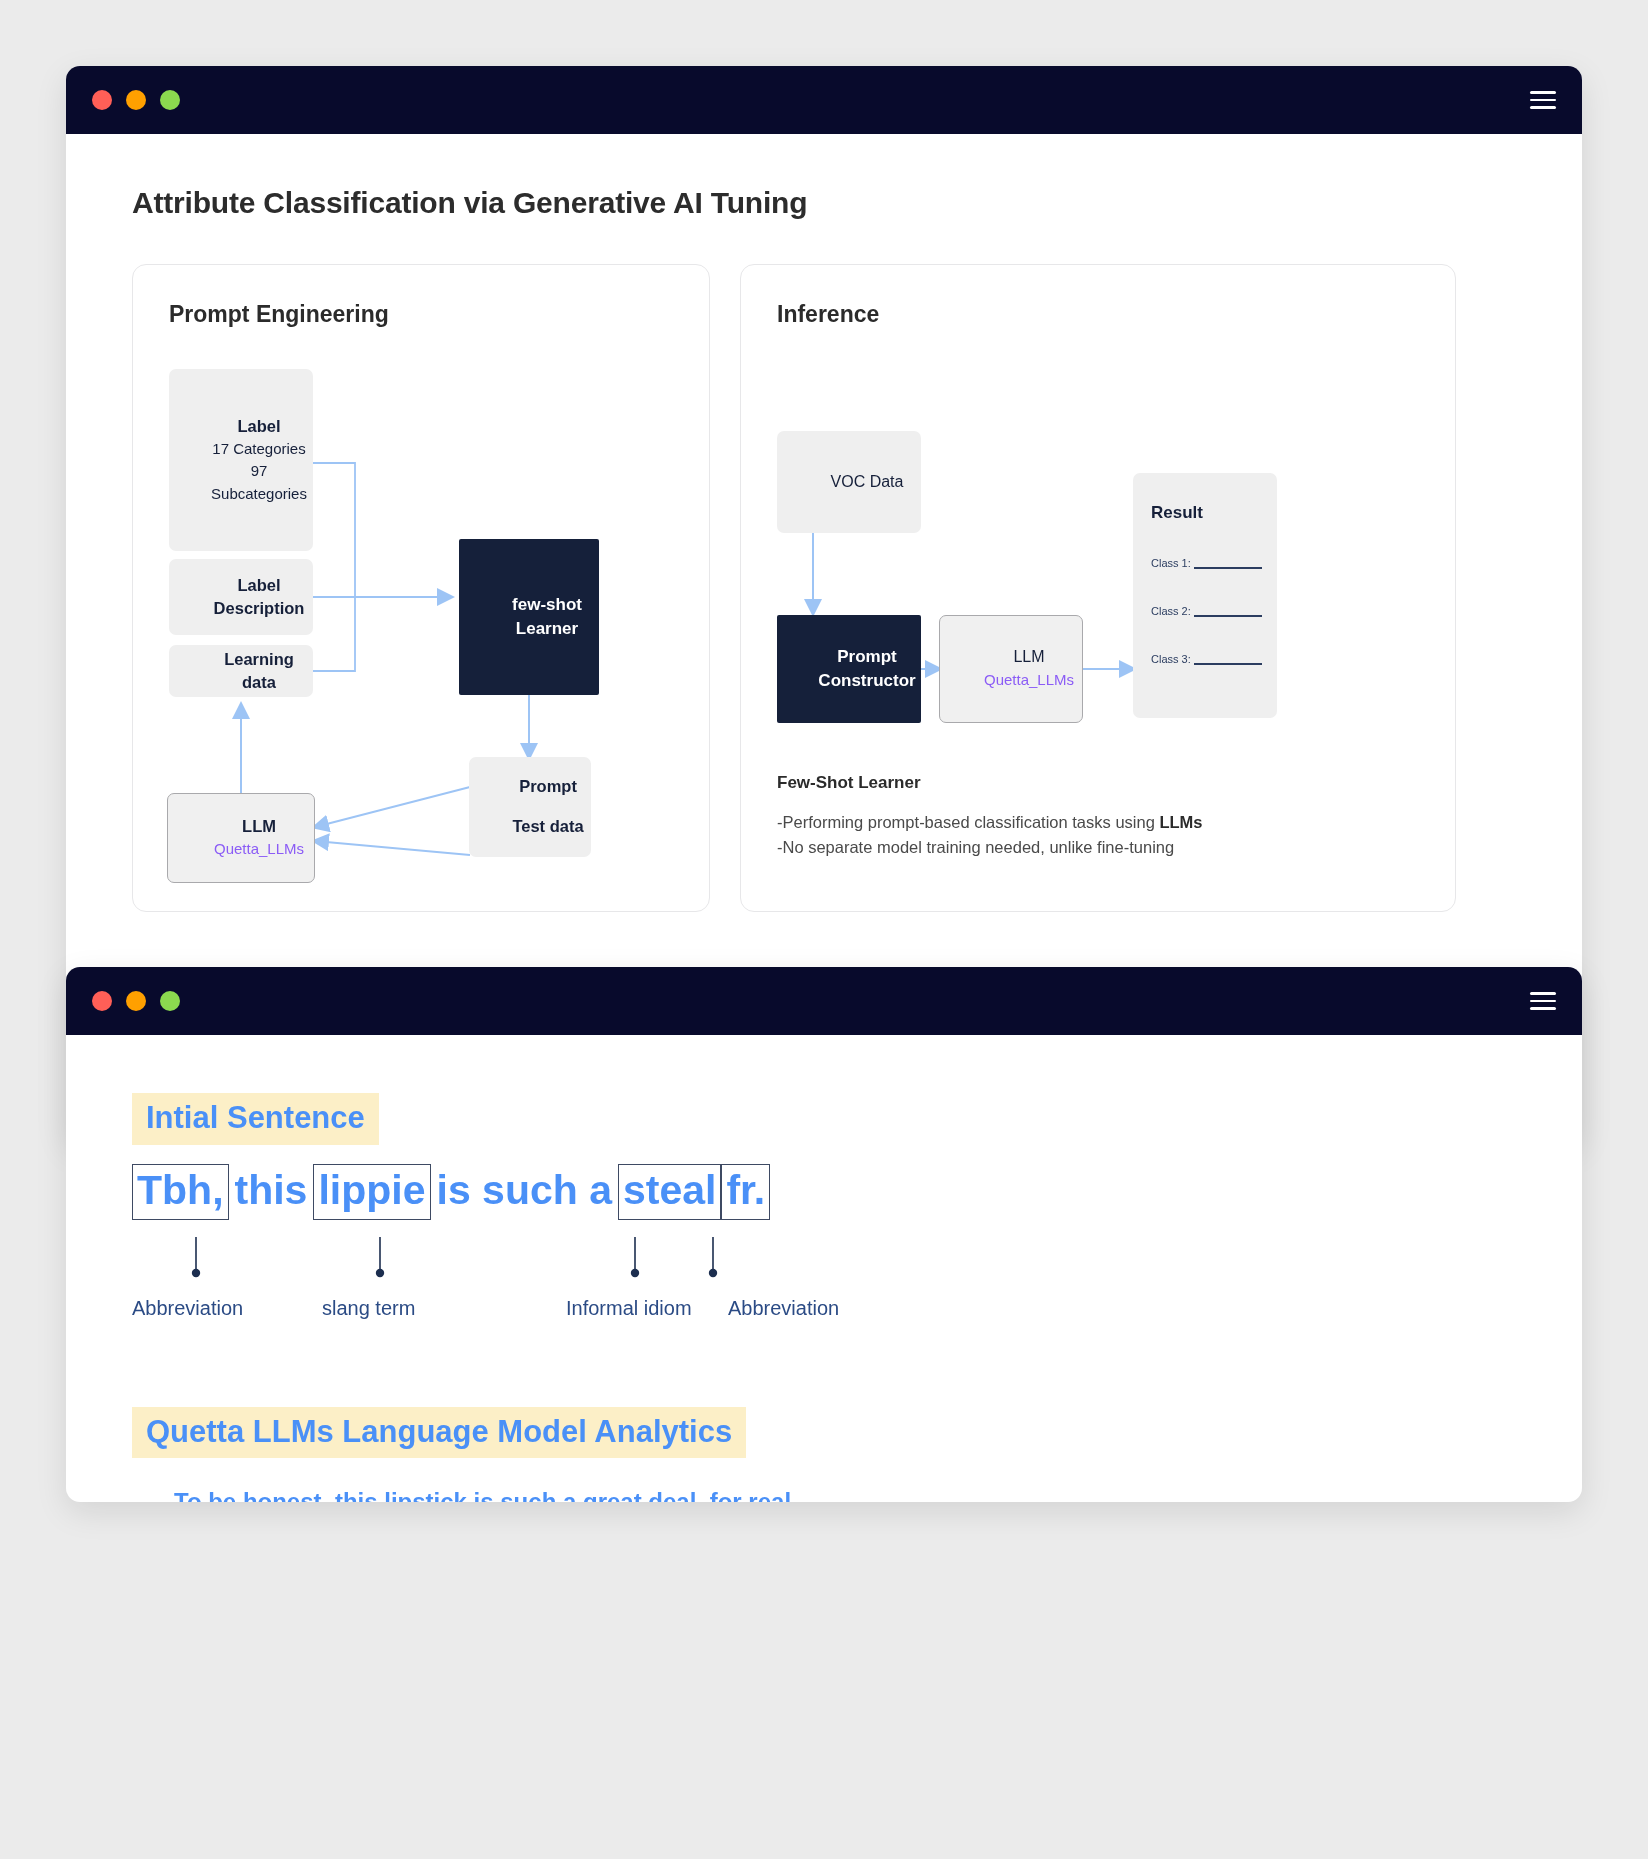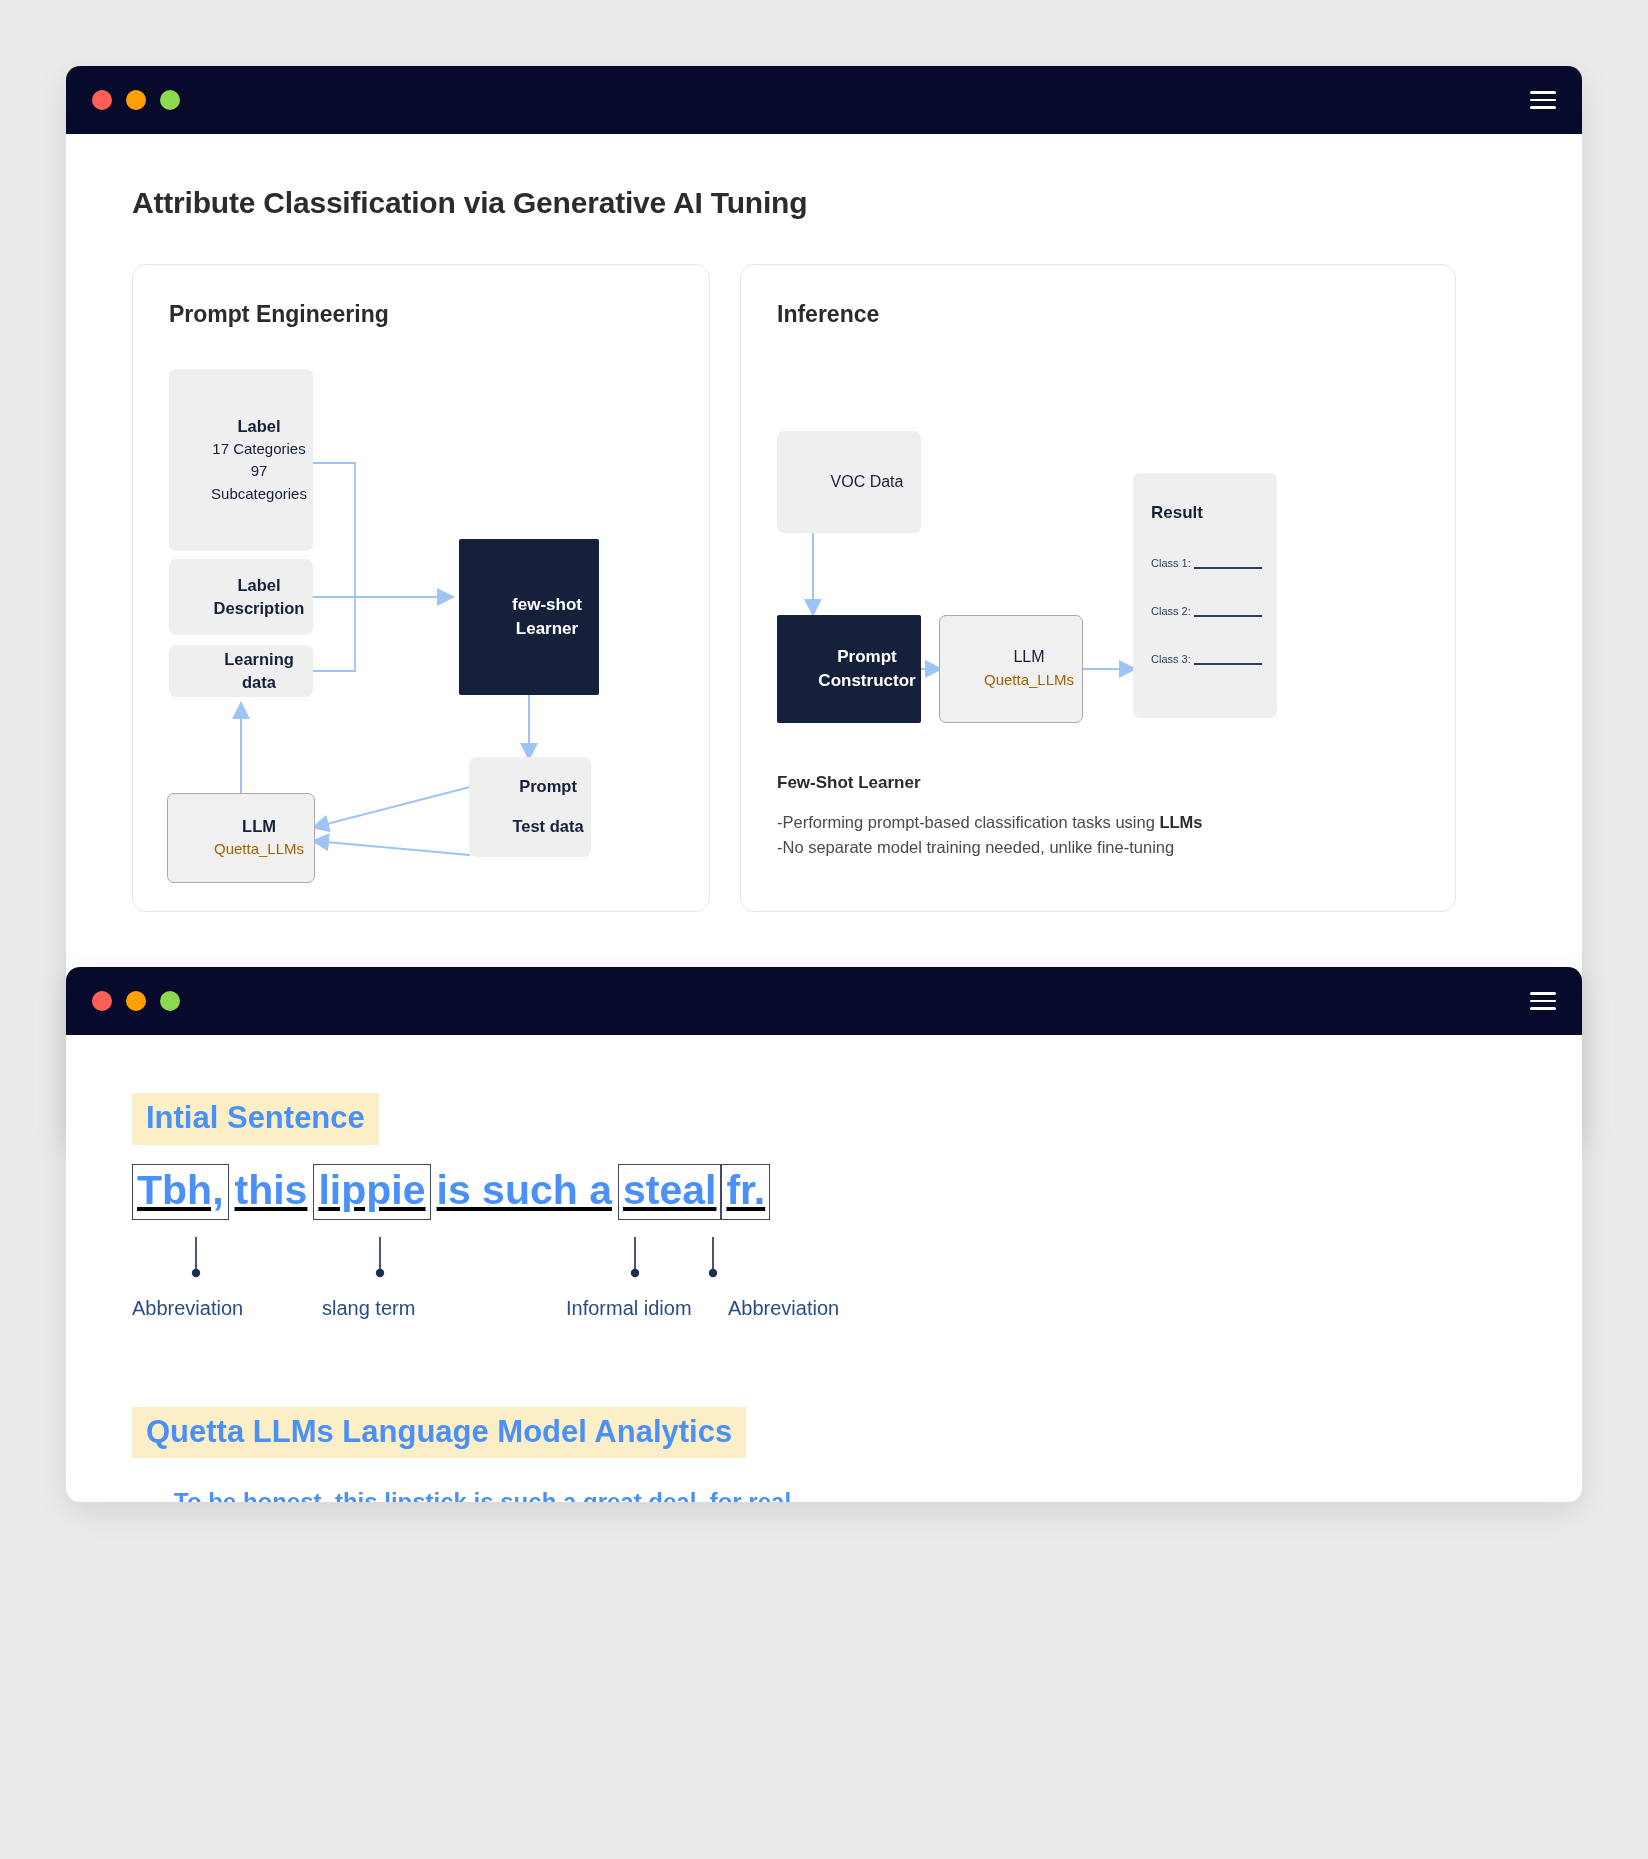--- a/index.html
+++ b/index.html
@@ -65,21 +65,21 @@
     justify-content: center;
     text-align: center;
     color: #16203a;
     padding-left: 36px;
   }
   .fbox .t1 { font-size: 16.5px; font-weight: 700; line-height: 1.42; }
   .fbox .t2 { font-size: 15px; font-weight: 400; line-height: 1.5; }
   .fbox.dark { background: #15203a; color: #ffffff; border-radius: 2px; align-items: center; }
   .fbox.dark .t1 { font-weight: 600; font-size: 17px; }
   .fbox.outlined { background: #f0f0f0; border: 1px solid #a9a9ac; border-radius: 7px; }
-  .fbox.outlined .t2 { color: #a16207; }
+  .fbox.outlined .t2 { color: #8b5cf6; }
 
   
   .result-card {
     position: absolute;
     background: #efefef;
     border-radius: 7px;
     padding: 30px 0 0 0;
   }
   .result-card .rtitle {
     font-size: 17px; font-weight: 700; color: #16203a; margin-left: 18px;
@@ -96,21 +96,21 @@
   
   .note { position: absolute; left: 36px; }
   .note-title { font-size: 17px; font-weight: 700; color: #2b2b2b; margin-bottom: 17px; }
   .note-line { font-size: 16.5px; color: #4a4a4a; line-height: 1.52; white-space: nowrap; }
   .note-line b { color: #2b2b2b; font-weight: 700; }
 
   svg.flow { position: absolute; left: 0; top: 0; overflow: visible; pointer-events: none; }
 
   
   .w2 { left: 66px; top: 967px; width: 1516px; height: 535px; }
-  .w2-body { padding: 58px 66px 0 66px; position: relative; height: 467px; text-decoration: underline; }
+  .w2-body { padding: 58px 66px 0 66px; position: relative; height: 467px; }
 
   .hl {
     display: inline-block;
     background: #fcefc7;
     color: #4a90f7;
     font-weight: 700;
     padding: 7px 14px 9px 14px;
     line-height: 1.15;
   }
   .hl-1 { font-size: 31px; }

